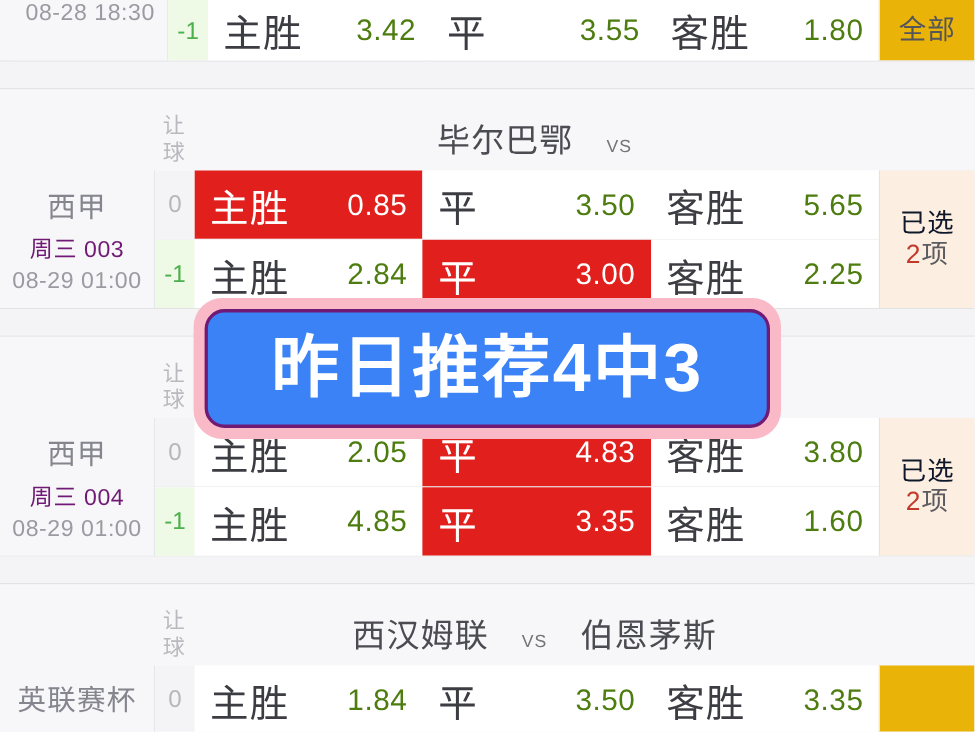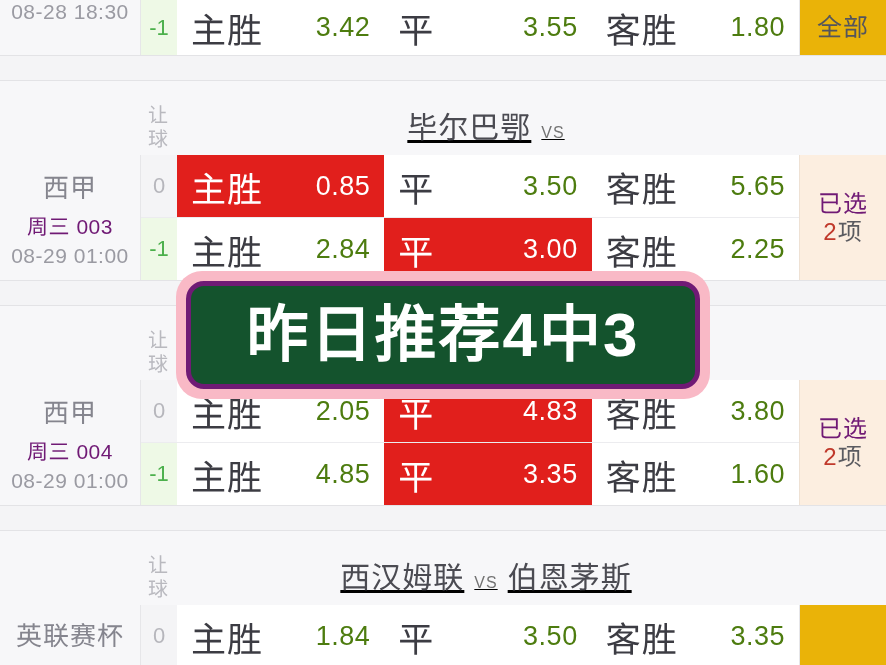--- a/index.html
+++ b/index.html
@@ -62,24 +62,23 @@
     line-height: 24px;
     color: #b9b9bf;
     padding-bottom: 4px;
     letter-spacing: 0;
   }
   .teams {
     flex: 1 1 auto;
     display: flex;
     align-items: baseline;
     justify-content: center;
-    gap: 10px;
+    gap: 30px;
     padding-bottom: 8px;
     padding-right: 90px;
-    text-decoration: underline;
   }
   .team-name {
     font-size: 30px;
     color: #4b4b52;
     font-weight: 400;
     letter-spacing: 1px;
   }
   .vs-label {
     font-size: 16px;
     color: #737373;
@@ -191,21 +190,21 @@
     background: #fceee0;
     border-left: 1px solid #eee1d4;
     display: flex;
     flex-direction: column;
     align-items: center;
     justify-content: center;
     line-height: 1.15;
   }
   .selected-col .sel-top {
     font-size: 24px;
-    color: #701a75;
+    color: #0f172a;
     letter-spacing: 1px;
   }
   .selected-col .sel-bottom {
     font-size: 24px;
     color: #5b5b60;
     letter-spacing: 1px;
   }
   .selected-col .sel-count {
     color: #c0392b;
   }
@@ -221,20 +220,21 @@
 
   
   .top-partial {
     height: 55px;
     background: #f7f7f9;
     border-bottom: 1px solid #e3e3e6;
     display: flex;
     align-items: stretch;
     overflow: hidden;
     position: relative;
+    padding-left: 12px;
   }
   .top-partial .league-col {
     justify-content: flex-start;
     padding-top: 0;
   }
   .top-partial .odds-row {
     height: 55px;
     border-bottom: none;
   }
 
@@ -248,22 +248,22 @@
     background: #f9b9c6;
     border-radius: 26px;
     box-sizing: border-box;
     padding: 10px;
     z-index: 50;
   }
   .promo-inner {
     width: 100%;
     height: 100%;
     box-sizing: border-box;
-    background: #14532d;
-    border: 5px solid #701a75;
+    background: #3b82f6;
+    border: 3px solid #701a75;
     border-radius: 18px;
     display: flex;
     align-items: center;
     justify-content: center;
   }
   .promo-text {
     font-size: 62px;
     font-weight: bold;
     color: #ffffff;
     letter-spacing: 2px;

